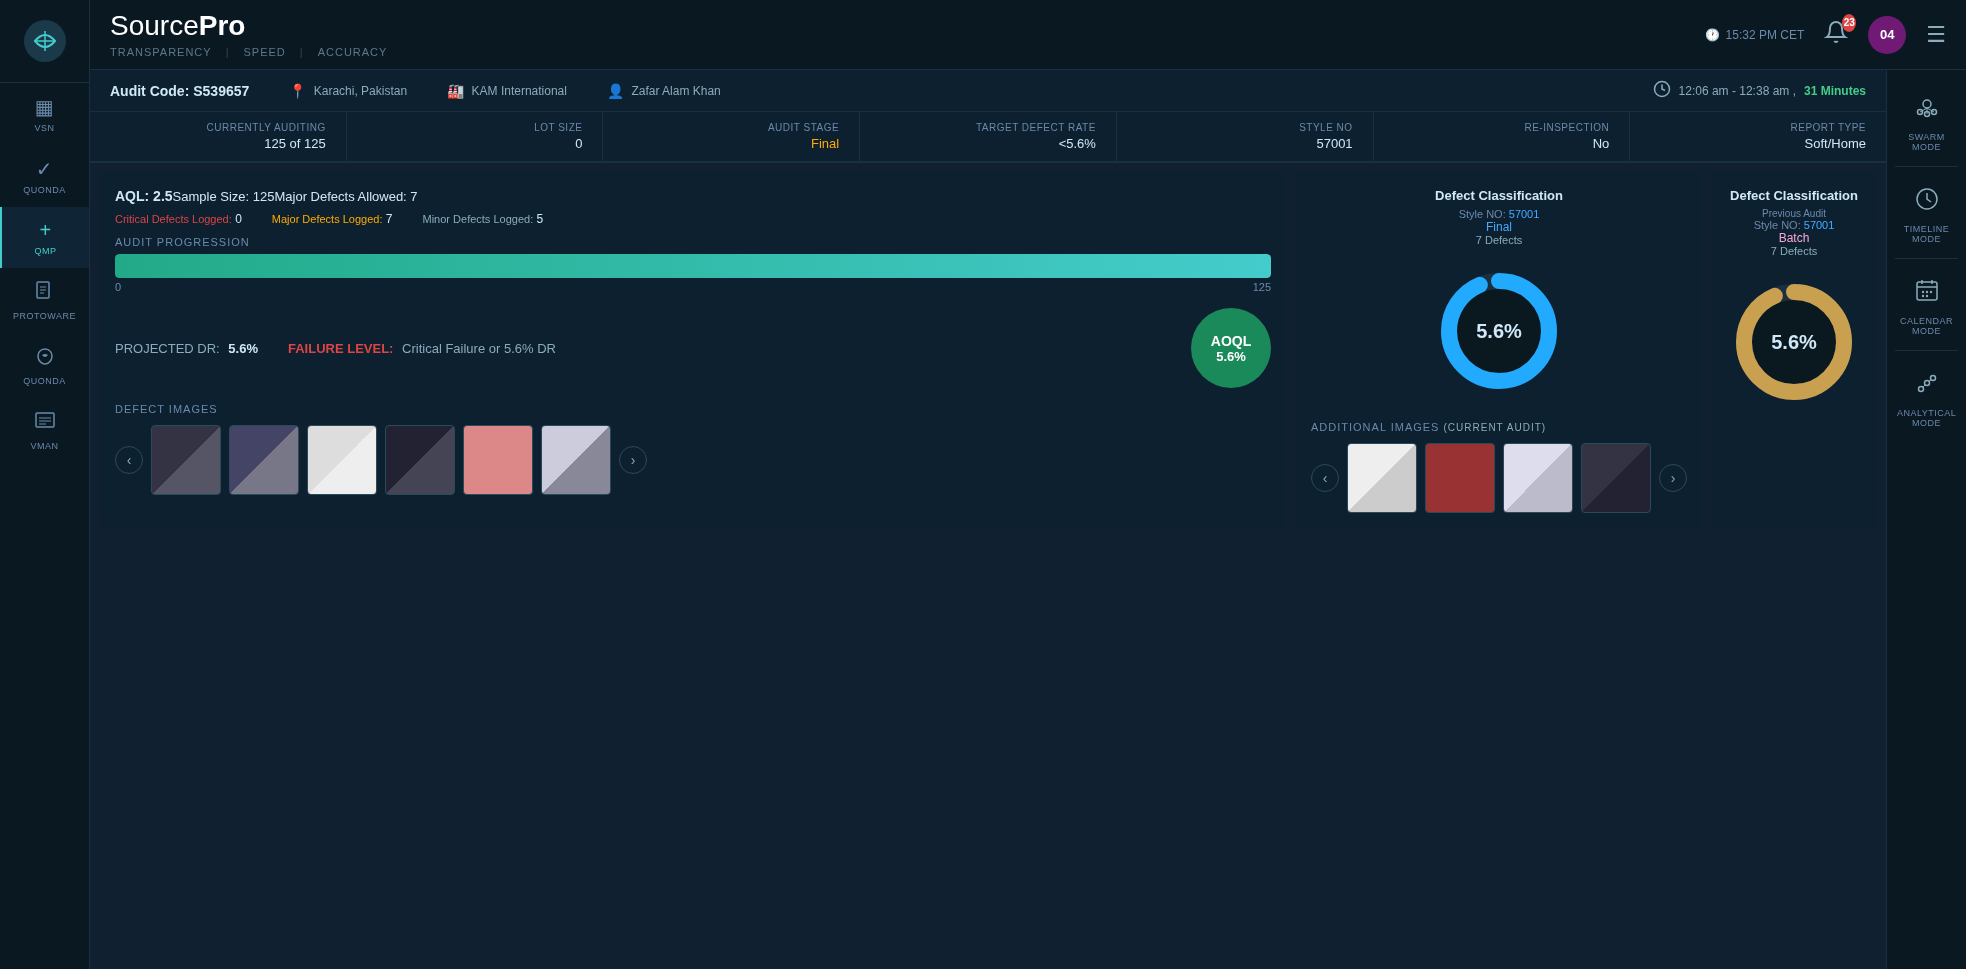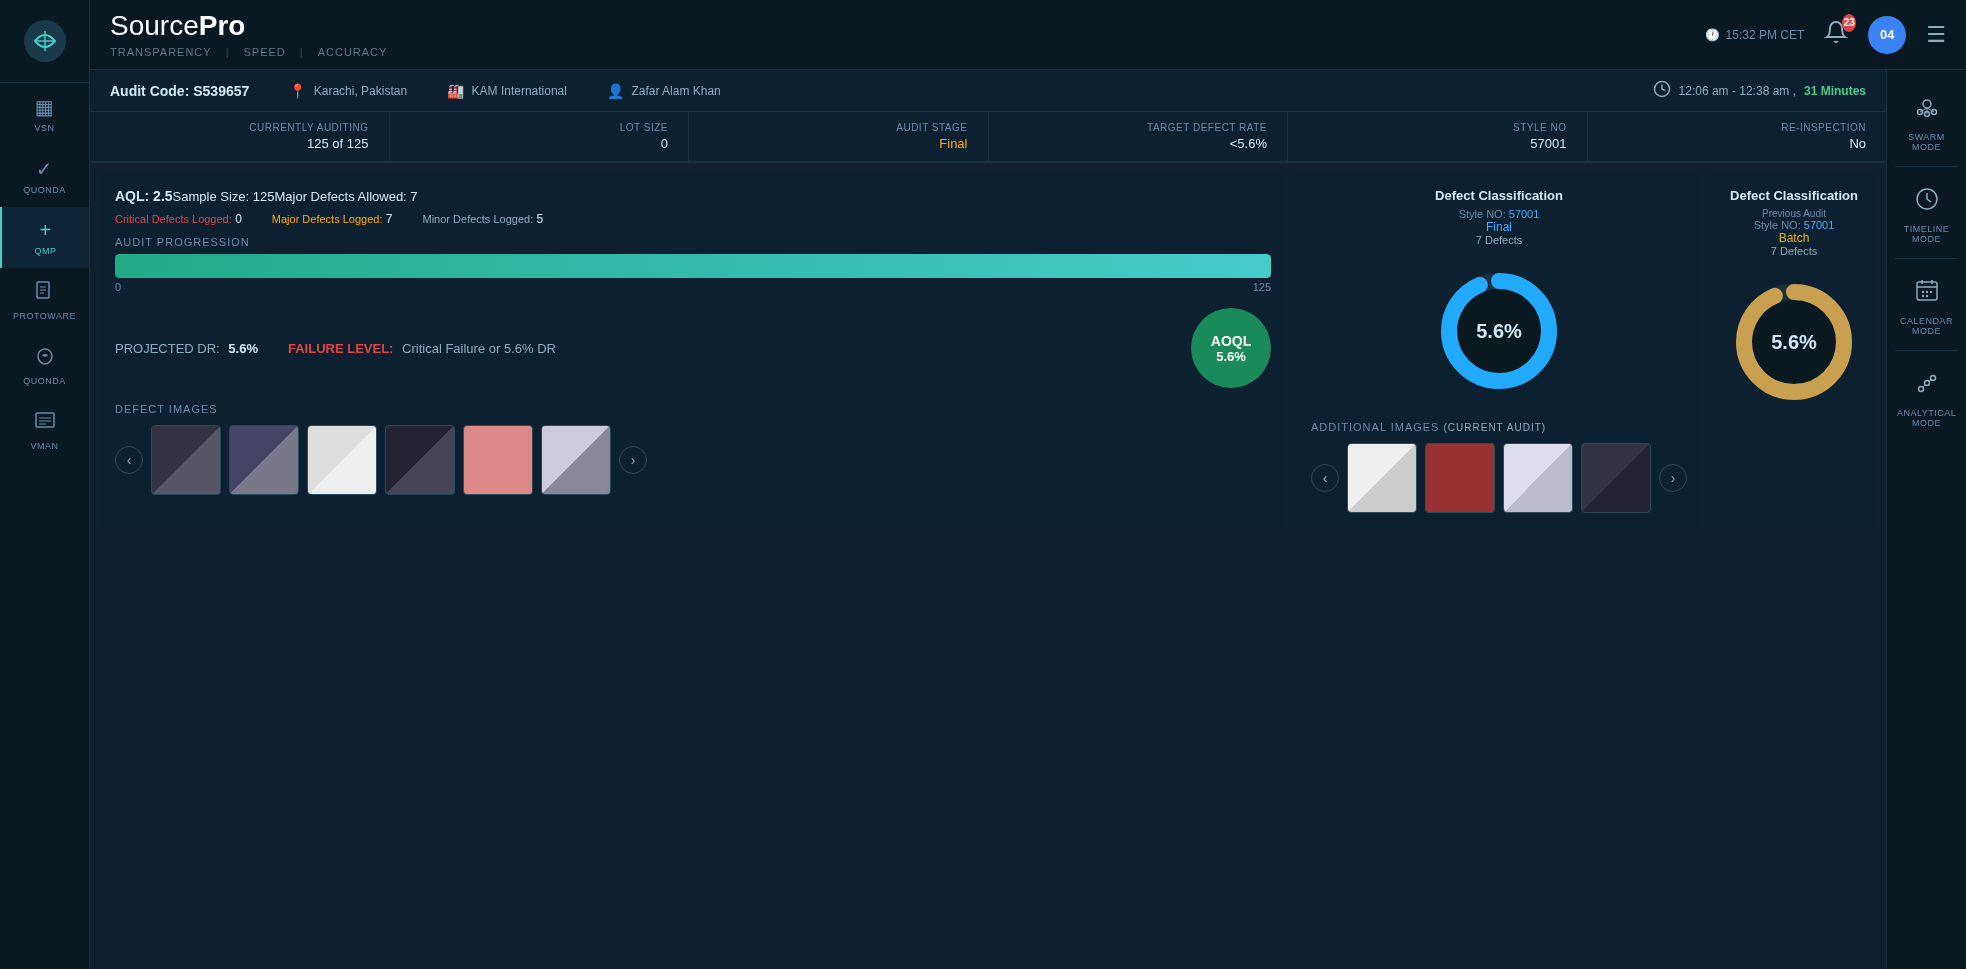--- a/index.html
+++ b/index.html
@@ -122,21 +122,21 @@
       align-items: center;
       justify-content: center;
       color: white;
       font-weight: bold;
     }
     .badge.red { background: #d44; }
     .user-avatar {
       width: 38px;
       height: 38px;
       border-radius: 50%;
-      background: #3b82f6;
+      background: #701a75;
       display: flex;
       align-items: center;
       justify-content: center;
       font-size: 13px;
       color: white;
       font-weight: bold;
       cursor: pointer;
     }
     .hamburger {
       font-size: 22px;
@@ -599,20 +599,24 @@
           <div class="stat-value">&lt;5.6%</div>
         </div>
         <div class="stat-item">
           <div class="stat-label">Style No</div>
           <div class="stat-value">57001</div>
         </div>
         <div class="stat-item">
           <div class="stat-label">Re-Inspection</div>
           <div class="stat-value">No</div>
         </div>
+        <div class="stat-item">
+          <div class="stat-label">Report Type</div>
+          <div class="stat-value">Soft/Home</div>
+        </div>
       </div>
 
       <div class="panels">
 
         <div class="panel-left">
 
           <div class="aql-row">
             <span class="aql-label">AQL: 2.5</span>
             <span style="font-size:13px;color:#d0e8f8;">
               <span>Sample Size:</span> <span>125</span>
@@ -719,21 +723,21 @@
 
           <div class="defect-panel">
             <div class="defect-panel-title">Defect Classification</div>
             <div class="defect-style" style="color:#6a8aaa;font-size:10px;">
               <span>Previous Audit</span>
             </div>
             <div class="defect-style">
               <span>Style NO:</span>
               <span style="color:#4af;">57001</span>
             </div>
-            <div class="defect-stage" style="color:#eab308;">Batch</div>
+            <div class="defect-stage" style="color:#f9a8d4;">Batch</div>
             <div class="defect-count">7 Defects</div>
 
             <div class="donut-container">
               <svg viewBox="0 0 130 130">
                 <circle cx="65" cy="65" r="50" fill="#0a1820" stroke="#1a3040" stroke-width="2"></circle>
                 <circle cx="65" cy="65" r="50" fill="none" stroke="#1a3040" stroke-width="16"></circle>
                 <circle cx="65" cy="65" r="50" fill="none" stroke="#c8a050" stroke-width="16" stroke-dasharray="314" stroke-dashoffset="20" stroke-linecap="round" transform="rotate(-90 65 65)"></circle>
               </svg>
               <div class="donut-center">5.6%</div>
             </div>

